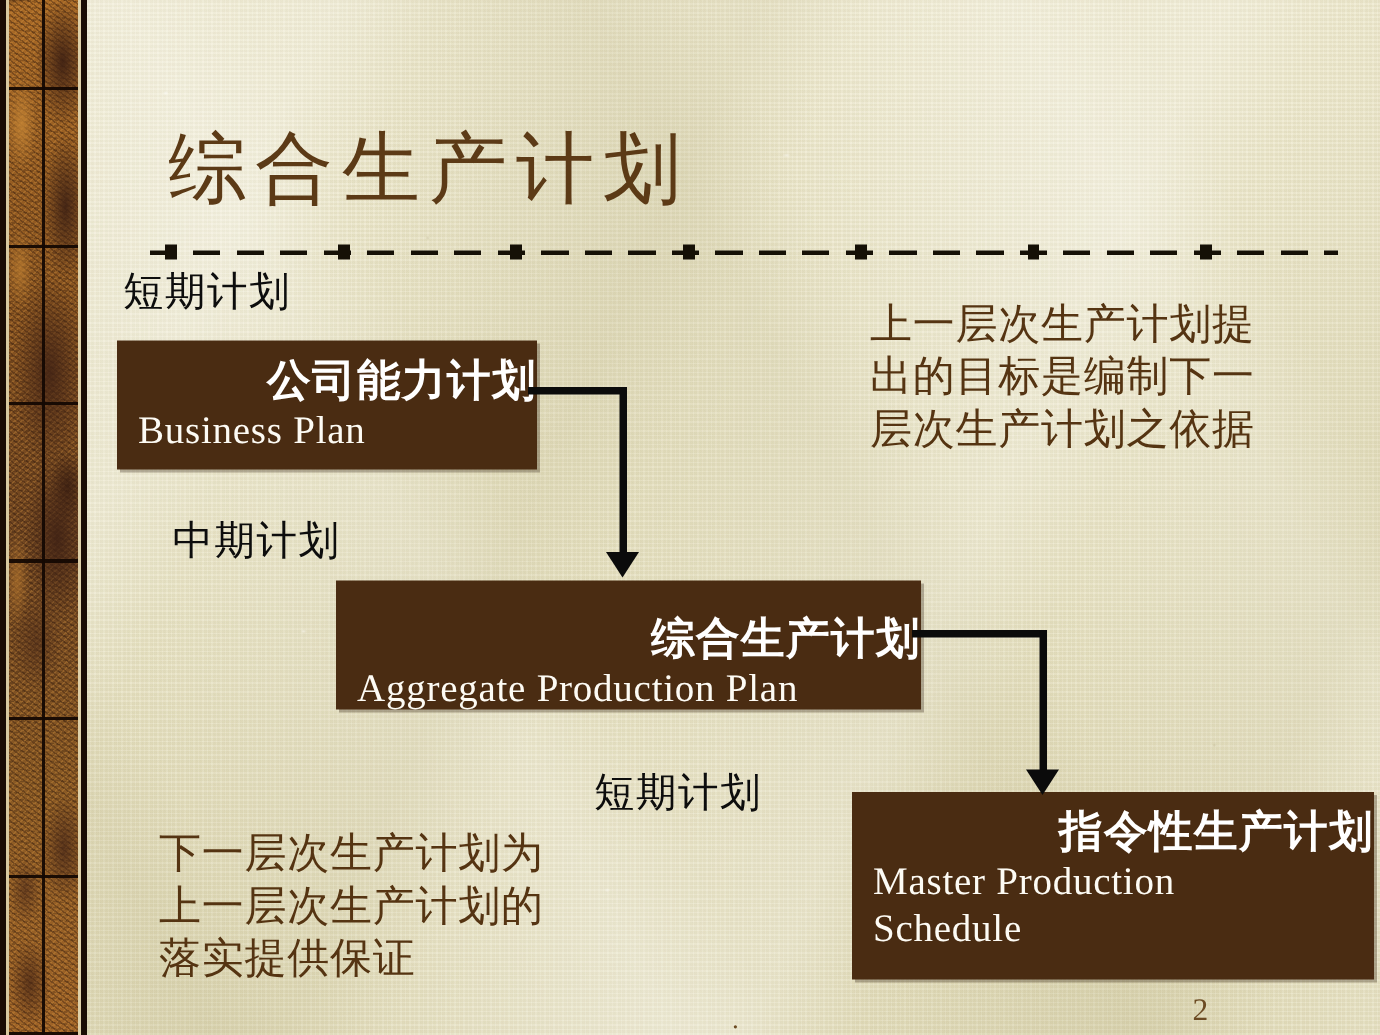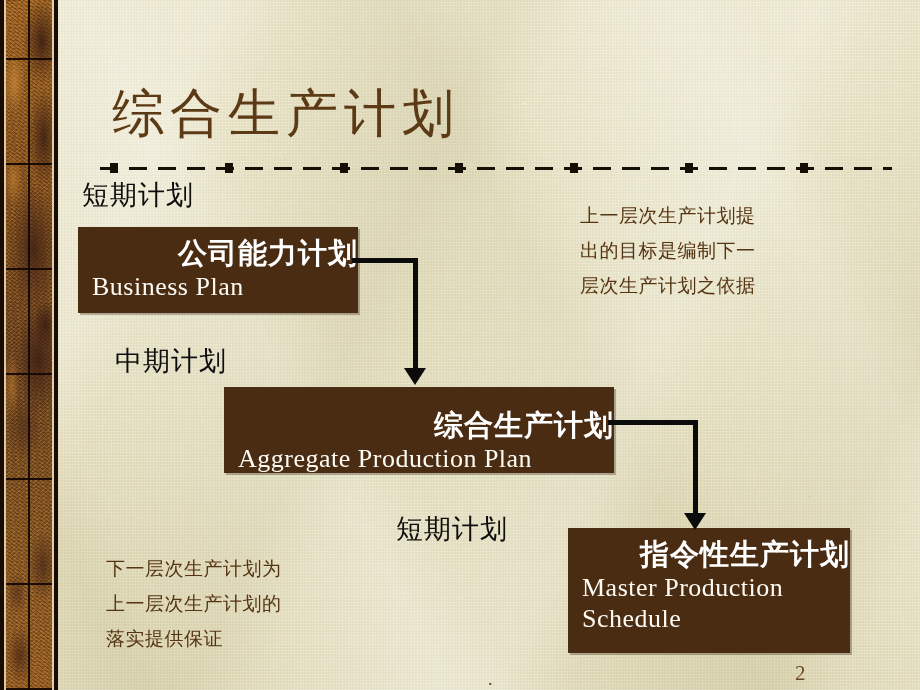--- a/index.html
+++ b/index.html
@@ -141,21 +141,21 @@
     white-space: nowrap;
   }
   .phase-long  { left: 82px;  top: 179px; }
   .phase-mid   { left: 115px; top: 345px; }
   .phase-short { left: 396px; top: 513px; }
 
   
   .note {
     position: absolute;
     font-family: "DejaVu Sans", "Liberation Sans", sans-serif;
-    font-size: 19px;
+    font-size: 28px;
     line-height: 35px;
     letter-spacing: 0.5px;
     color: #553412;
     white-space: pre-line;
   }
   .note-right { left: 580px; top: 198px; width: 330px; }
   .note-left  { left: 106px; top: 551px; width: 340px; }
 
   
   .box {
@@ -177,21 +177,21 @@
     font-family: "Liberation Serif", "DejaVu Serif", serif;
     font-weight: normal;
     font-size: 26px;
     line-height: 31px;
     letter-spacing: 0.5px;
     color: #fdfbf4;
     white-space: pre-line;
   }
   #box-business  { left: 78px;  top: 227px; width: 280px; height: 86px;  padding: 8px 0 0 14px; box-sizing: border-box; }
   #box-aggregate { left: 224px; top: 387px; width: 390px; height: 86px;  padding: 20px 0 0 14px; box-sizing: border-box; }
-  #box-master    { left: 568px; top: 528px; width: 282px; height: 125px; padding: 8px 0 0 14px; box-sizing: border-box; }
+  #box-master    { left: 568px; top: 528px; width: 348px; height: 125px; padding: 8px 0 0 14px; box-sizing: border-box; }
 
   
   .conn { position: absolute; }
   .conn .h { position: absolute; background: #0b0b0b; height: 5px; }
   .conn .v { position: absolute; background: #0b0b0b; width: 5px; }
   .conn .head {
     position: absolute;
     width: 0; height: 0;
     border-left: 11px solid transparent;
     border-right: 11px solid transparent;

